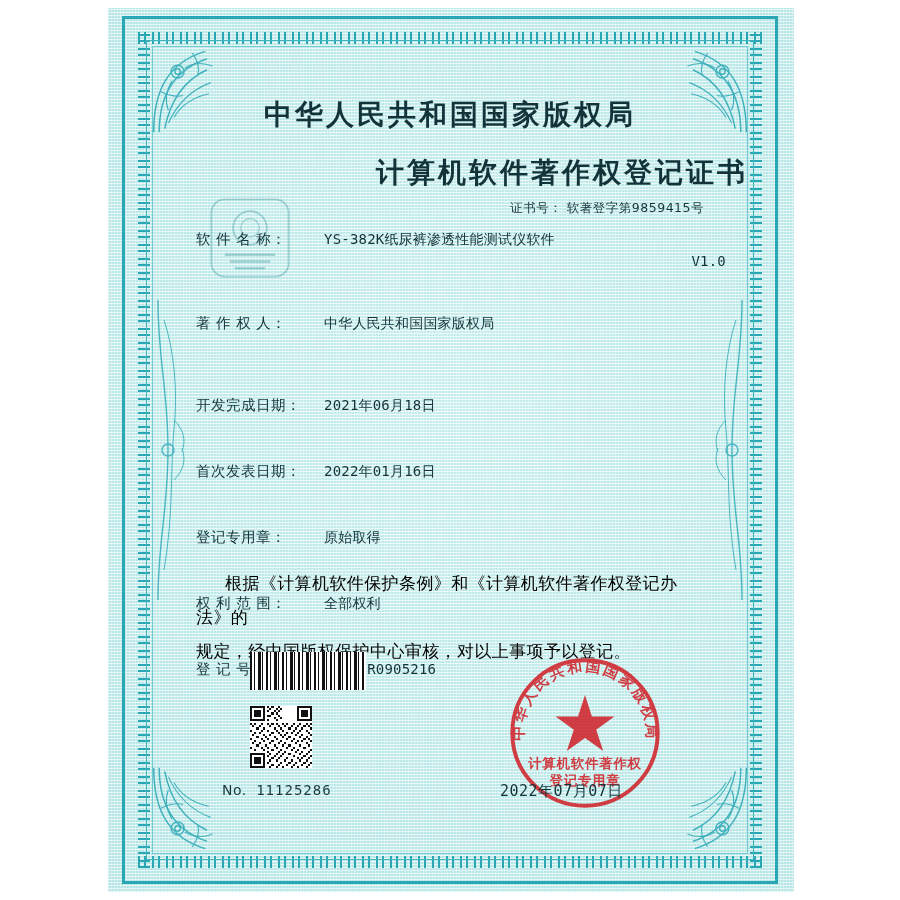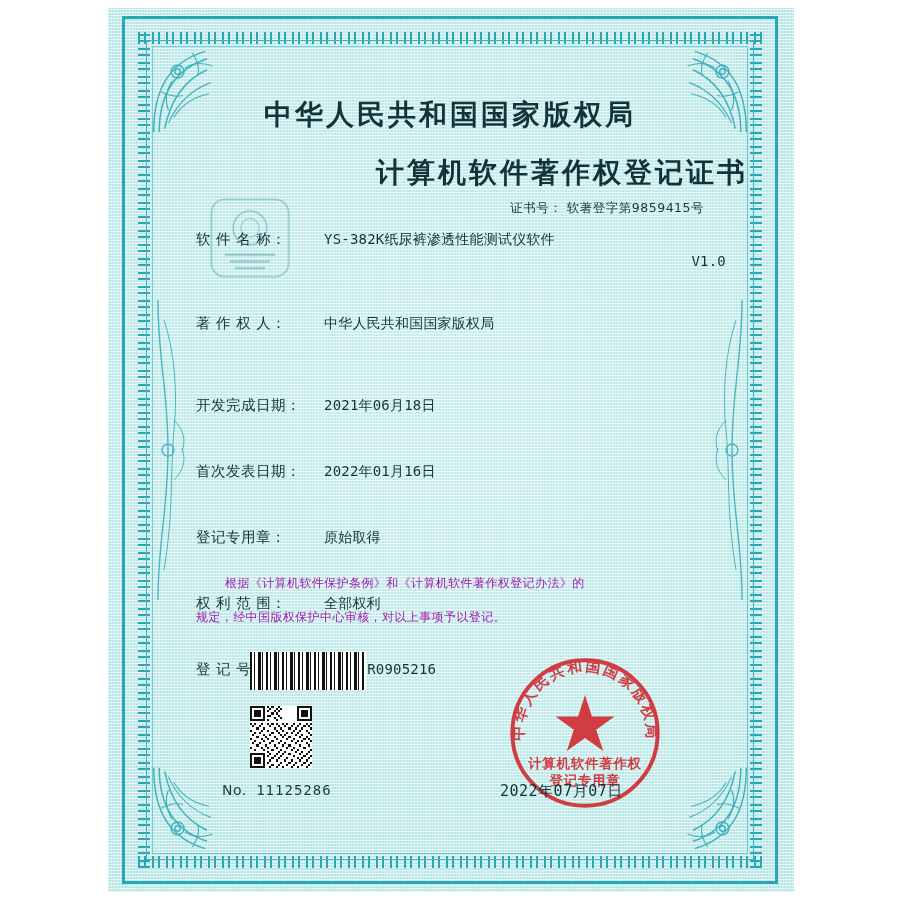--- a/index.html
+++ b/index.html
@@ -186,22 +186,22 @@
   .gap-lg { height: 34px; }
   .gap-md { height: 18px; }
 
   
   .paragraph {
     position: absolute;
     left: 196px;
     top: 566px;
     width: 516px;
     font-family: "DejaVu Sans", sans-serif;
-    font-size: 12px;
-    color: #a21caf;
+    font-size: 17px;
+    color: #000000;
     line-height: 34px;
     letter-spacing: 0.4px;
   }
   .paragraph .indent { text-indent: 29px; display: block; }
 
   
   .barcode {
     position: absolute;
     left: 250px;
     top: 652px;

